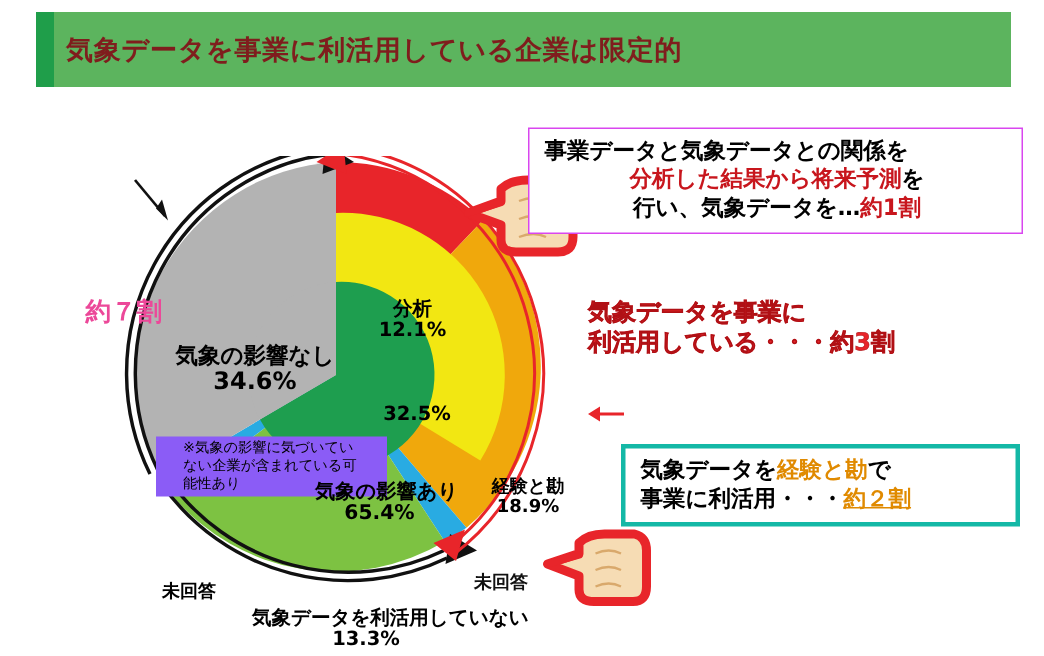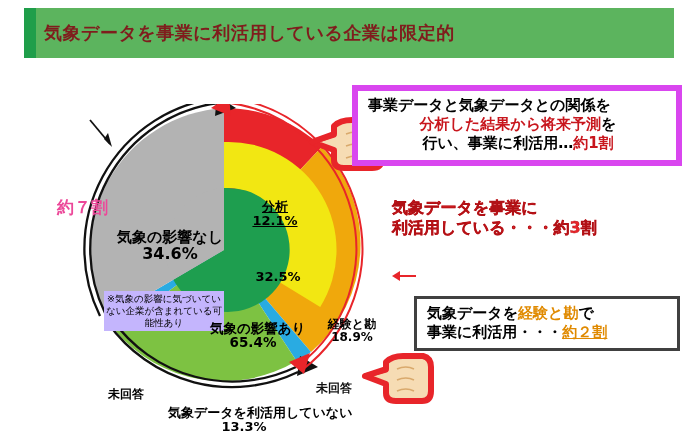--- a/index.html
+++ b/index.html
@@ -30,50 +30,50 @@
   #pie-svg{display:block;}
   
   .pie-label{
     position:absolute;color:#000;font-weight:bold;text-align:center;
     line-height:1.05;pointer-events:none;white-space:nowrap;
   }
   #label-no-influence{left:110px;top:164px;width:120px;font-size:15px;}
   #label-no-influence .pct{font-size:16px;}
   #note-box{
     position:absolute;left:104px;top:225px;width:118px;
-    background:#c4b5fd;color:#000;font-size:9.5px;line-height:1.25;
-    text-align:center;padding:2px 1px;font-weight:normal;
+    background:#8b5cf6;color:#000;font-size:9.5px;line-height:1.25;
+    padding:2px 18px;font-weight:normal;
   }
   #label-influence{left:210px;top:255px;width:86px;font-size:13.5px;}
-  #label-analysis{left:240px;top:134px;width:70px;font-size:13px;text-decoration:underline;}
+  #label-analysis{left:240px;top:134px;width:70px;font-size:13px;}
   #label-using{left:218px;top:190px;width:120px;font-size:13px;}
   #label-not-using{left:168px;top:340px;width:152px;font-size:13px;}
   #label-experience{left:312px;top:252px;width:80px;font-size:12px;}
   #label-na-left{left:108px;top:322px;font-size:12px;}
   #label-na-right{left:316px;top:316px;font-size:12px;color:#111;}
   
   #approx7-text{
     position:absolute;left:57px;top:130px;font-size:17px;font-weight:bold;color:#ec4899;
   }
   
   .callout{
     position:absolute;background:#ffffff;font-weight:bold;
     line-height:1.28;box-sizing:border-box;
   }
   #callout-analysis{
     left:352px;top:85px;width:330px;
-    border:6px solid #d946ef;padding:5px 8px 6px 10px;font-size:15px;color:#000;
+    border:1px solid #d946ef;padding:5px 8px 6px 10px;font-size:15px;color:#000;
   }
   #callout-using{
     left:392px;top:198px;width:270px;font-size:16px;color:#e8252a;
     -webkit-text-stroke:0.4px #b01015;
   }
   #callout-experience{
     left:414px;top:296px;width:266px;
-    border:3px solid #404040;padding:5px 8px 6px 10px;font-size:15px;color:#000;
+    border:3px solid #14b8a6;padding:5px 8px 6px 10px;font-size:15px;color:#000;
   }
   .hl-red{color:#c8161d;}
   .hl-orange{color:#e08a00;}
   .u-red{color:#c8161d;}
   .u-orange{color:#e08a00;text-decoration:underline;}
   .hand{position:absolute;}
 </style>
 </head>
 <body>
 
@@ -197,21 +197,21 @@
   </svg>
 
 </div>
 
 <div class="callout" id="callout-analysis">
   <div>事業データと気象データとの関係を</div>
   <div style="text-align:center;">
     <span class="hl-red">分析した結果から将来予測</span><span>を</span>
   </div>
   <div style="text-align:center;">
-    <span>行い、事業に利活用…</span><span class="u-red">約1割</span>
+    <span>行い、気象データを…</span><span class="u-red">約1割</span>
   </div>
 </div>
 
 <div class="callout" id="callout-using">
   <div>気象データを事業に</div>
   <div>利活用している・・・約3割</div>
 </div>
 
 <div class="callout" id="callout-experience">
   <div>

